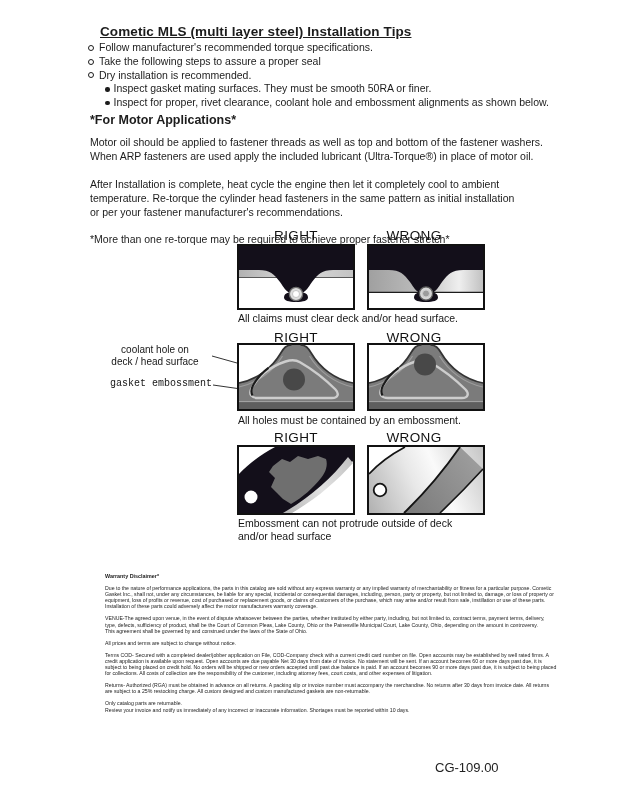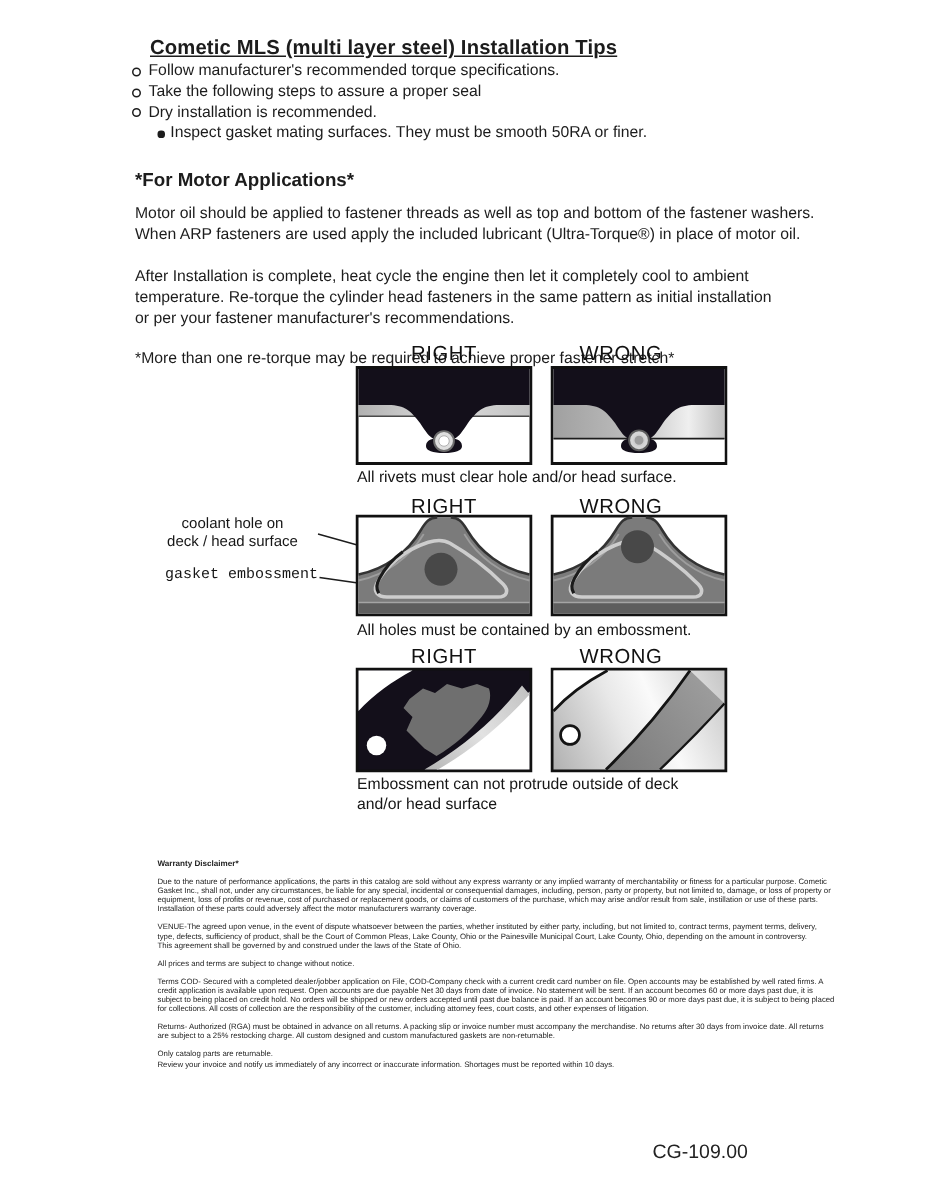--- a/index.html
+++ b/index.html
@@ -43,20 +43,24 @@
       <span>Take the following steps to assure a proper seal</span>
     </div>
   <div class="b-row">
       <span class="b-circ"></span>
       <span>Dry installation is recommended.</span>
     </div>
   <div class="b-row sub">
       <span class="b-dot"></span>
       <span>Inspect gasket mating surfaces.  They must be smooth 50RA or finer.</span>
     </div>
+  <div class="b-row sub">
+      <span class="b-dot"></span>
+      <span>Inspect for proper, rivet clearance, coolant hole and embossment alignments as shown below.</span>
+    </div>
 </div>
 
 <div class="abs" id="diesel">
   <div class="dh">*For Motor Applications*</div>
   <p>Motor oil should be applied to fastener threads as well as top and bottom of the fastener washers.
 When ARP fasteners are used apply the included lubricant (Ultra-Torque®) in place of motor oil.</p>
   <p>After Installation is complete, heat cycle the engine then let it completely cool to ambient
 temperature. Re-torque the cylinder head fasteners in the same pattern as initial installation
 or per your fastener manufacturer's recommendations.</p>
   <p>*More than one re-torque may be required to achieve proper fastener stretch*</p>
@@ -97,21 +101,21 @@
     <rect x="1" y="1" width="116" height="64" fill="#ffffff" stroke="#111" stroke-width="2"></rect>
     <path d="M2 26 H40 C46 27 50 31 54 37 C55.5 40 56.5 44 57 48 L2 48 Z" fill="url(#g1w)"></path>
     <path d="M116 26 H78 C72 27 68 31 64 37 C62.5 40 61.5 44 61 48 L116 48 Z" fill="url(#g1w)"></path>
     <rect x="2" y="48.6" width="114" height="15.4" fill="#ffffff"></rect>
     <path d="M2 48.4 H116" stroke="#1c1c1c" stroke-width="1.3"></path>
     <path d="M2 2 H116 V26 H96 C85 26 81 30 75 38 C71 44 69 47 66 48.5 C69.5 49 71 51 71 53.5 C71 56.5 66.5 58 59 58 C51.5 58 47 56.5 47 53.5 C47 51 48.5 49 52 48.5 C49 47 47 44 43 38 C37 30 33 26 22 26 H2 Z" fill="#130f1a"></path>
     <circle cx="59" cy="49.5" r="6.6" fill="#d6d6d6" stroke="#5e5e5e" stroke-width="1.3"></circle>
     <circle cx="59" cy="49.5" r="3.5" fill="#9c9c9c" stroke="#cfcfcf" stroke-width="1"></circle>
   </svg>
 </div>
-<div class="abs cap" style="left:238px;top:312px;">All rivets must clear hole and/or head surface.</div>
+<div class="abs cap" style="left:238px;top:312px;">All claims must clear deck and/or head surface.</div>
 
 <div class="abs lbl-row" style="left:237px;top:330px;">
   <span>RIGHT</span>
   <span>WRONG</span>
 </div>
 <div class="abs anno" style="left:98px;top:344px;text-align:center;">coolant hole on
 deck / head surface</div>
 <div class="abs anno" style="left:98px;top:378px;font-family:Liberation Mono, monospace;">gasket embossment</div>
 <svg class="abs" style="left:98px;top:340px;" width="210" height="70" viewBox="0 0 210 70">
   <line x1="114" y1="16" x2="196" y2="39" stroke="#1c1c1c" stroke-width="0.9"></line>

